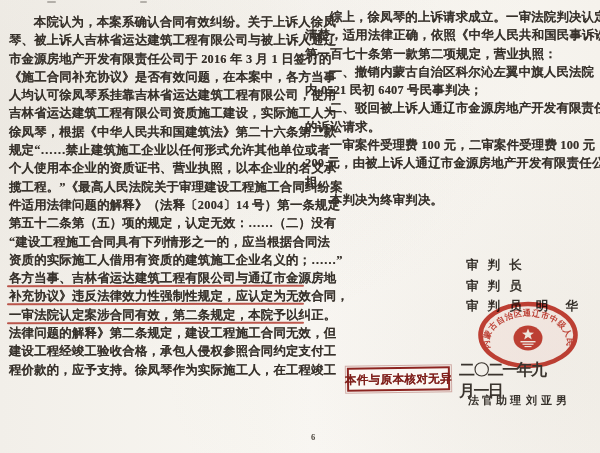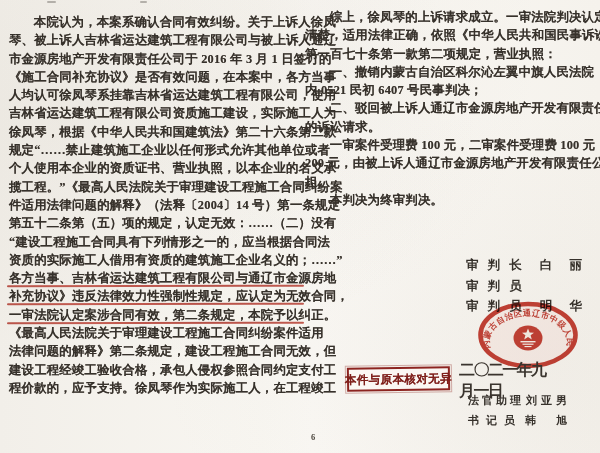--- a/index.html
+++ b/index.html
@@ -21,21 +21,21 @@
   .col .line.indent{text-indent:2em;}
   .col .line.u::after{
     content:"";position:absolute;left:-2px;right:-3px;bottom:.5px;height:2px;
     background:linear-gradient(90deg,#b4473c 0%,#c05146 30%,#b2443a 65%,#bb4c41 100%);
     border-radius:2px;transform:rotate(-.12deg);opacity:.92;
   }
   #left-col{left:9px;top:13px;width:292px;}
   #right-col{left:305px;top:8px;width:290px;}
 
   .sig-block{position:absolute;left:466px;top:255px;width:116px;font-size:12.6px;font-weight:700;}
-  .sig-row{display:flex;justify-content:space-between;height:20.5px;line-height:20.5px;}
+  .sig-row{display:flex;height:20.5px;line-height:20.5px;gap:14px;}
   .sig-role{letter-spacing:9px;margin-right:-9px;white-space:nowrap;}
   .sig-name{letter-spacing:17px;margin-right:-17px;white-space:nowrap;}
 
   .date-line{position:absolute;left:459px;top:360px;width:92px;font-size:16px;
     font-weight:700;letter-spacing:-1.6px;color:#3a342e;z-index:6;}
 
   .aide-row{position:absolute;left:468px;width:99px;display:flex;
     justify-content:space-between;font-size:11px;font-weight:700;}
   #assistant-row{top:393px;}
   #clerk-row{top:413px;}
@@ -77,21 +77,20 @@
       <div class="line">规定“……禁止建筑施工企业以任何形式允许其他单位或者</div>
       <div class="line">个人使用本企业的资质证书、营业执照，以本企业的名义承</div>
       <div class="line">揽工程。”《最高人民法院关于审理建设工程施工合同纠纷案</div>
       <div class="line">件适用法律问题的解释》（法释〔2004〕14 号）第一条规定</div>
       <div class="line">第五十二条第（五）项的规定，认定无效：……（二）没有</div>
       <div class="line">“建设工程施工合同具有下列情形之一的，应当根据合同法</div>
       <div class="line">资质的实际施工人借用有资质的建筑施工企业名义的；……”</div>
       <div class="line u">各方当事、吉林省运达建筑工程有限公司与通辽市金源房地</div>
       <div class="line u">补充协议》违反法律效力性强制性规定，应认定为无效合同，</div>
       <div class="line u">一审法院认定案涉合同有效，第二条规定，本院予以纠正。</div>
-      <div class="line">《最高人民法院关于审理建设工程施工合同纠纷案件适用</div>
       <div class="line">法律问题的解释》第二条规定，建设工程施工合同无效，但</div>
       <div class="line">建设工程经竣工验收合格，承包人侵权参照合同约定支付工</div>
       <div class="line">程价款的，应予支持。徐凤琴作为实际施工人，在工程竣工</div>
     </div>
   <div class="col" id="right-col">
       <div class="line indent">综上，徐凤琴的上诉请求成立。一审法院判决认定事实</div>
       <div class="line">清楚，适用法律正确，依照《中华人民共和国民事诉讼法》</div>
       <div class="line">第一百七十条第一款第二项规定，营业执照：</div>
       <div class="line indent">一、撤销内蒙古自治区科尔沁左翼中旗人民法院（2020）</div>
       <div class="line">内 0521 民初 6407 号民事判决；</div>
@@ -99,21 +98,20 @@
       <div class="line">的诉讼请求。</div>
       <div class="line indent">一审案件受理费 100 元，二审案件受理费 100 元，合计</div>
       <div class="line">200 元，由被上诉人通辽市金源房地产开发有限责任公司负</div>
       <div class="line">担。</div>
       <div class="line indent">本判决为终审判决。</div>
     </div>
 
   <div class="sig-block" id="judge-rows">
       <div class="sig-row">
         <span class="sig-role">审判长</span>
-        <span class="sig-name">白丽</span>
       </div>
       <div class="sig-row">
         <span class="sig-role">审判员</span>
       </div>
       <div class="sig-row">
         <span class="sig-role">审判员</span>
         <span class="sig-name">明华</span>
       </div>
     </div>
 
@@ -136,19 +134,15 @@
 
   <div class="date-line">二〇二一年九月一日</div>
 
   <div class="stamp">本件与原本核对无异</div>
 
   <div class="aide-row" id="assistant-row">
     <span class="aide-role">法官助理</span>
     <span class="aide-name3">刘亚男</span>
   </div>
 
-  <div class="aide-row" id="clerk-row">
-    <span class="aide-role3">书记员</span>
-    <span class="aide-name2">韩旭</span>
-  </div>
 
   <div class="page-num">6</div>
 </div>
 
 </body></html>

